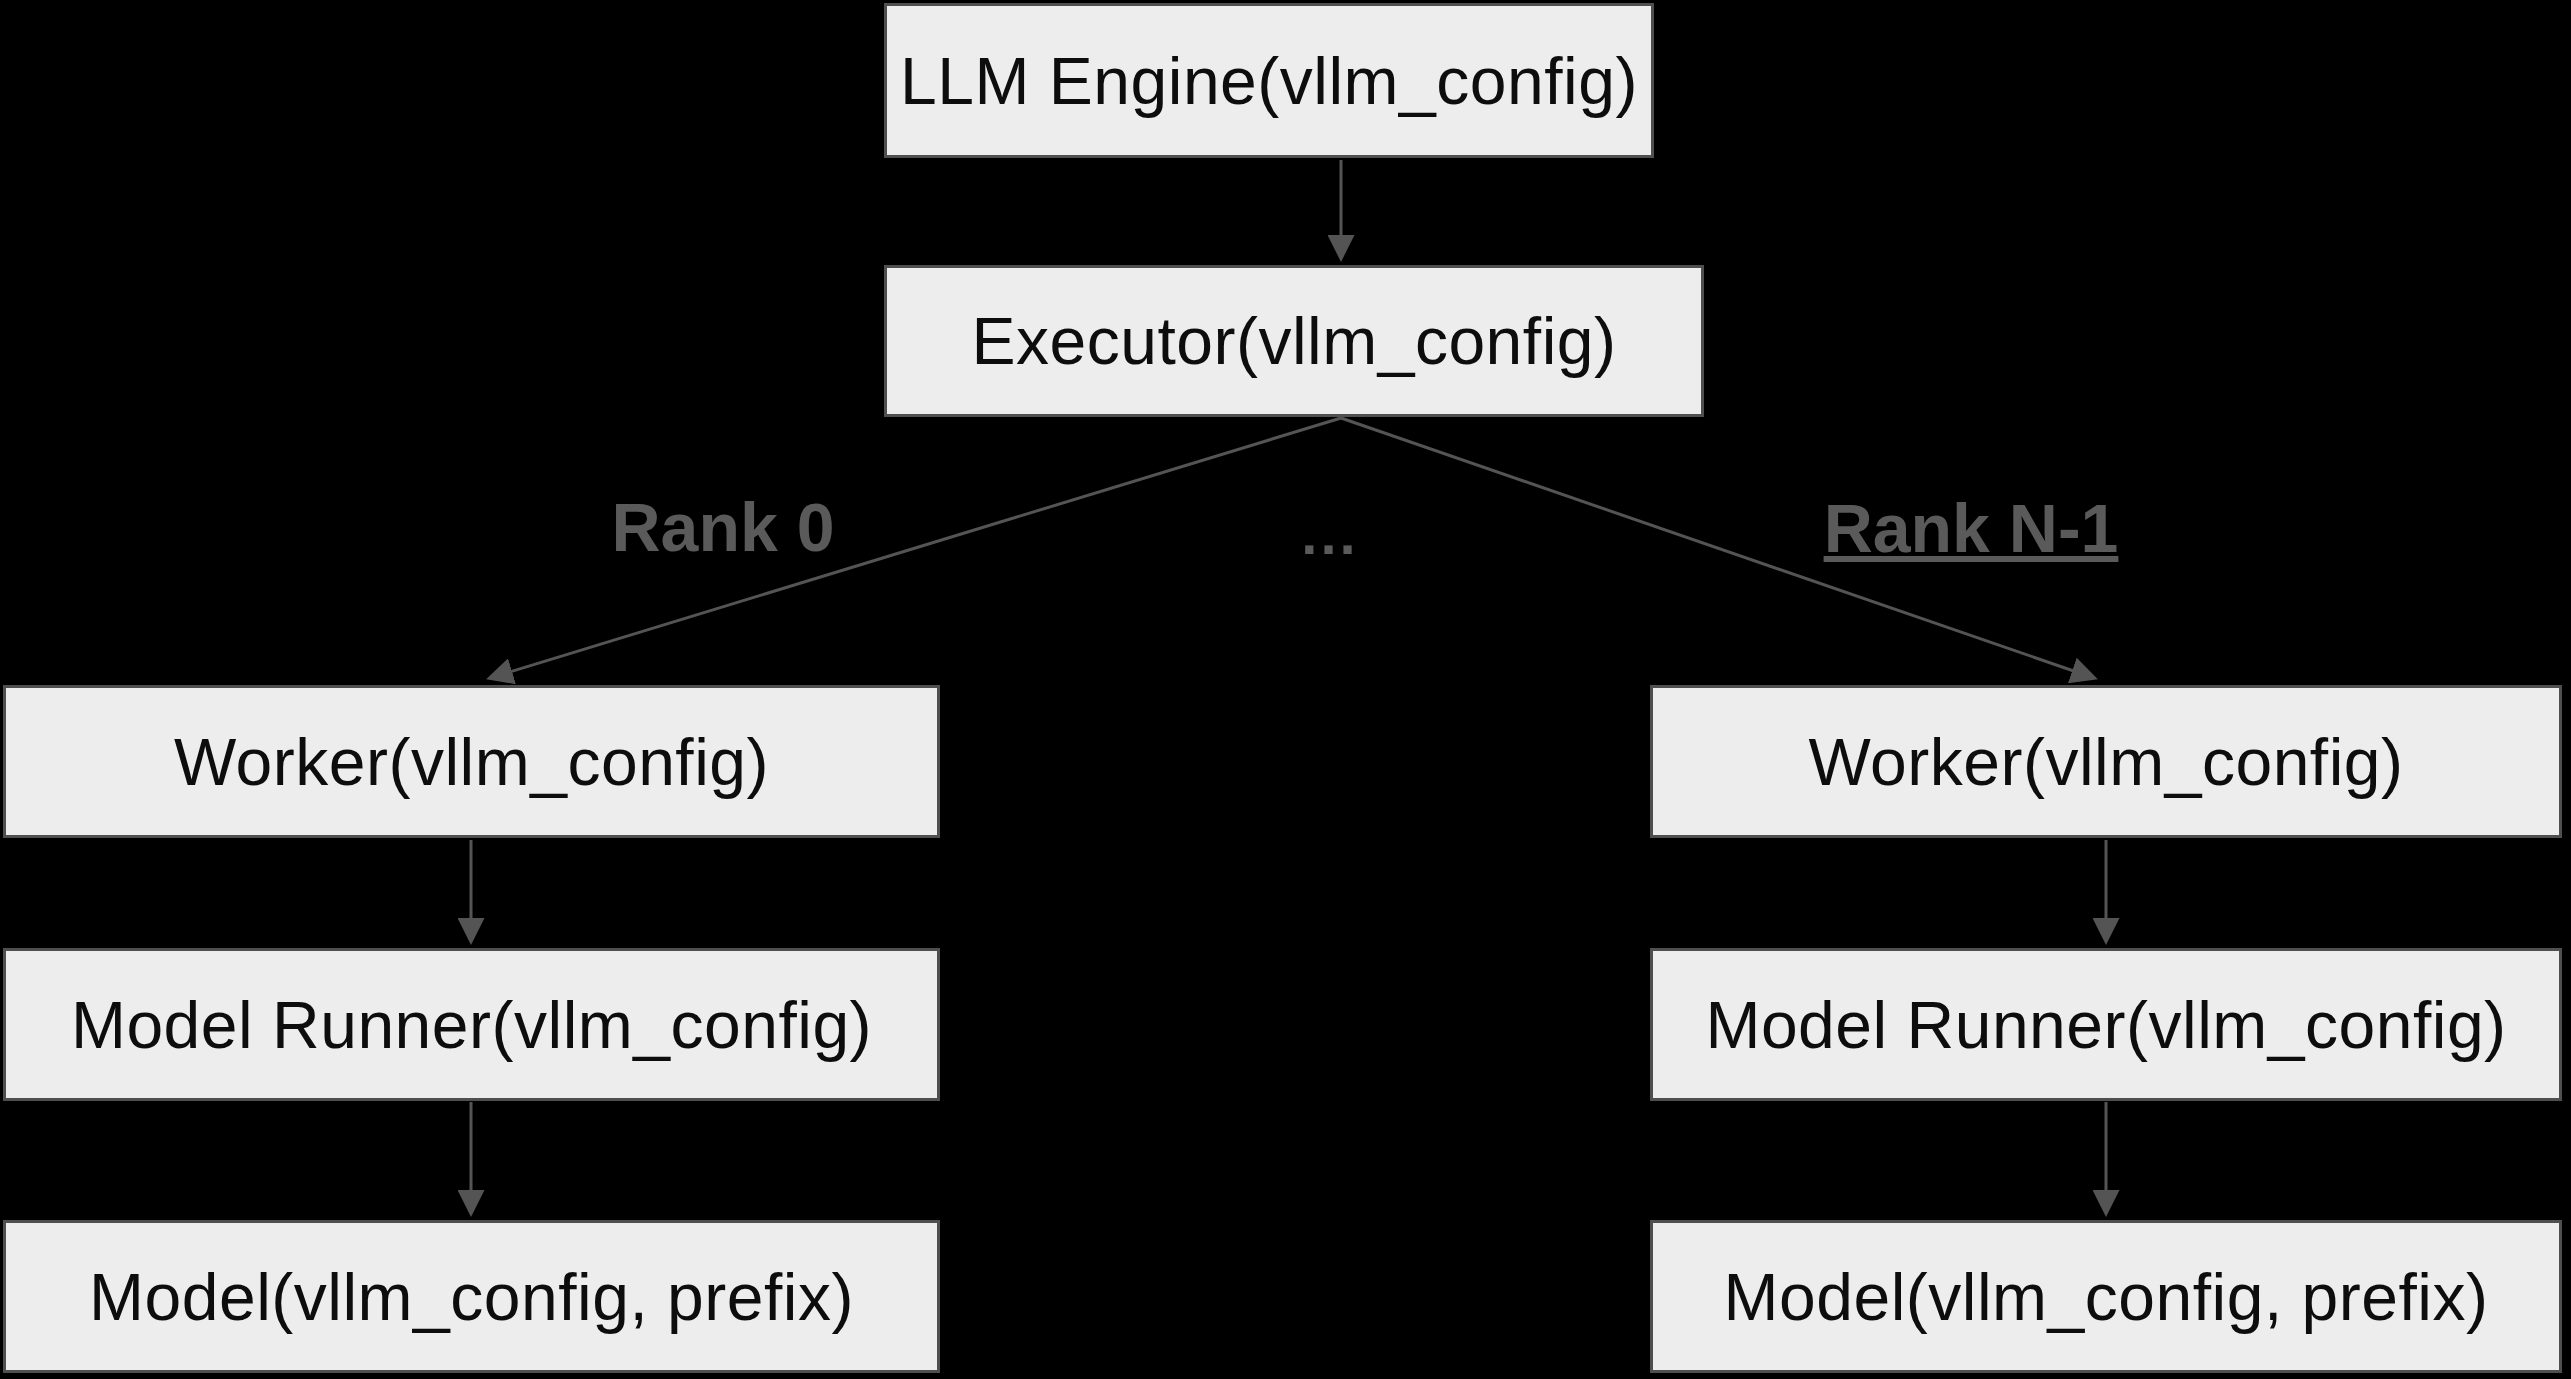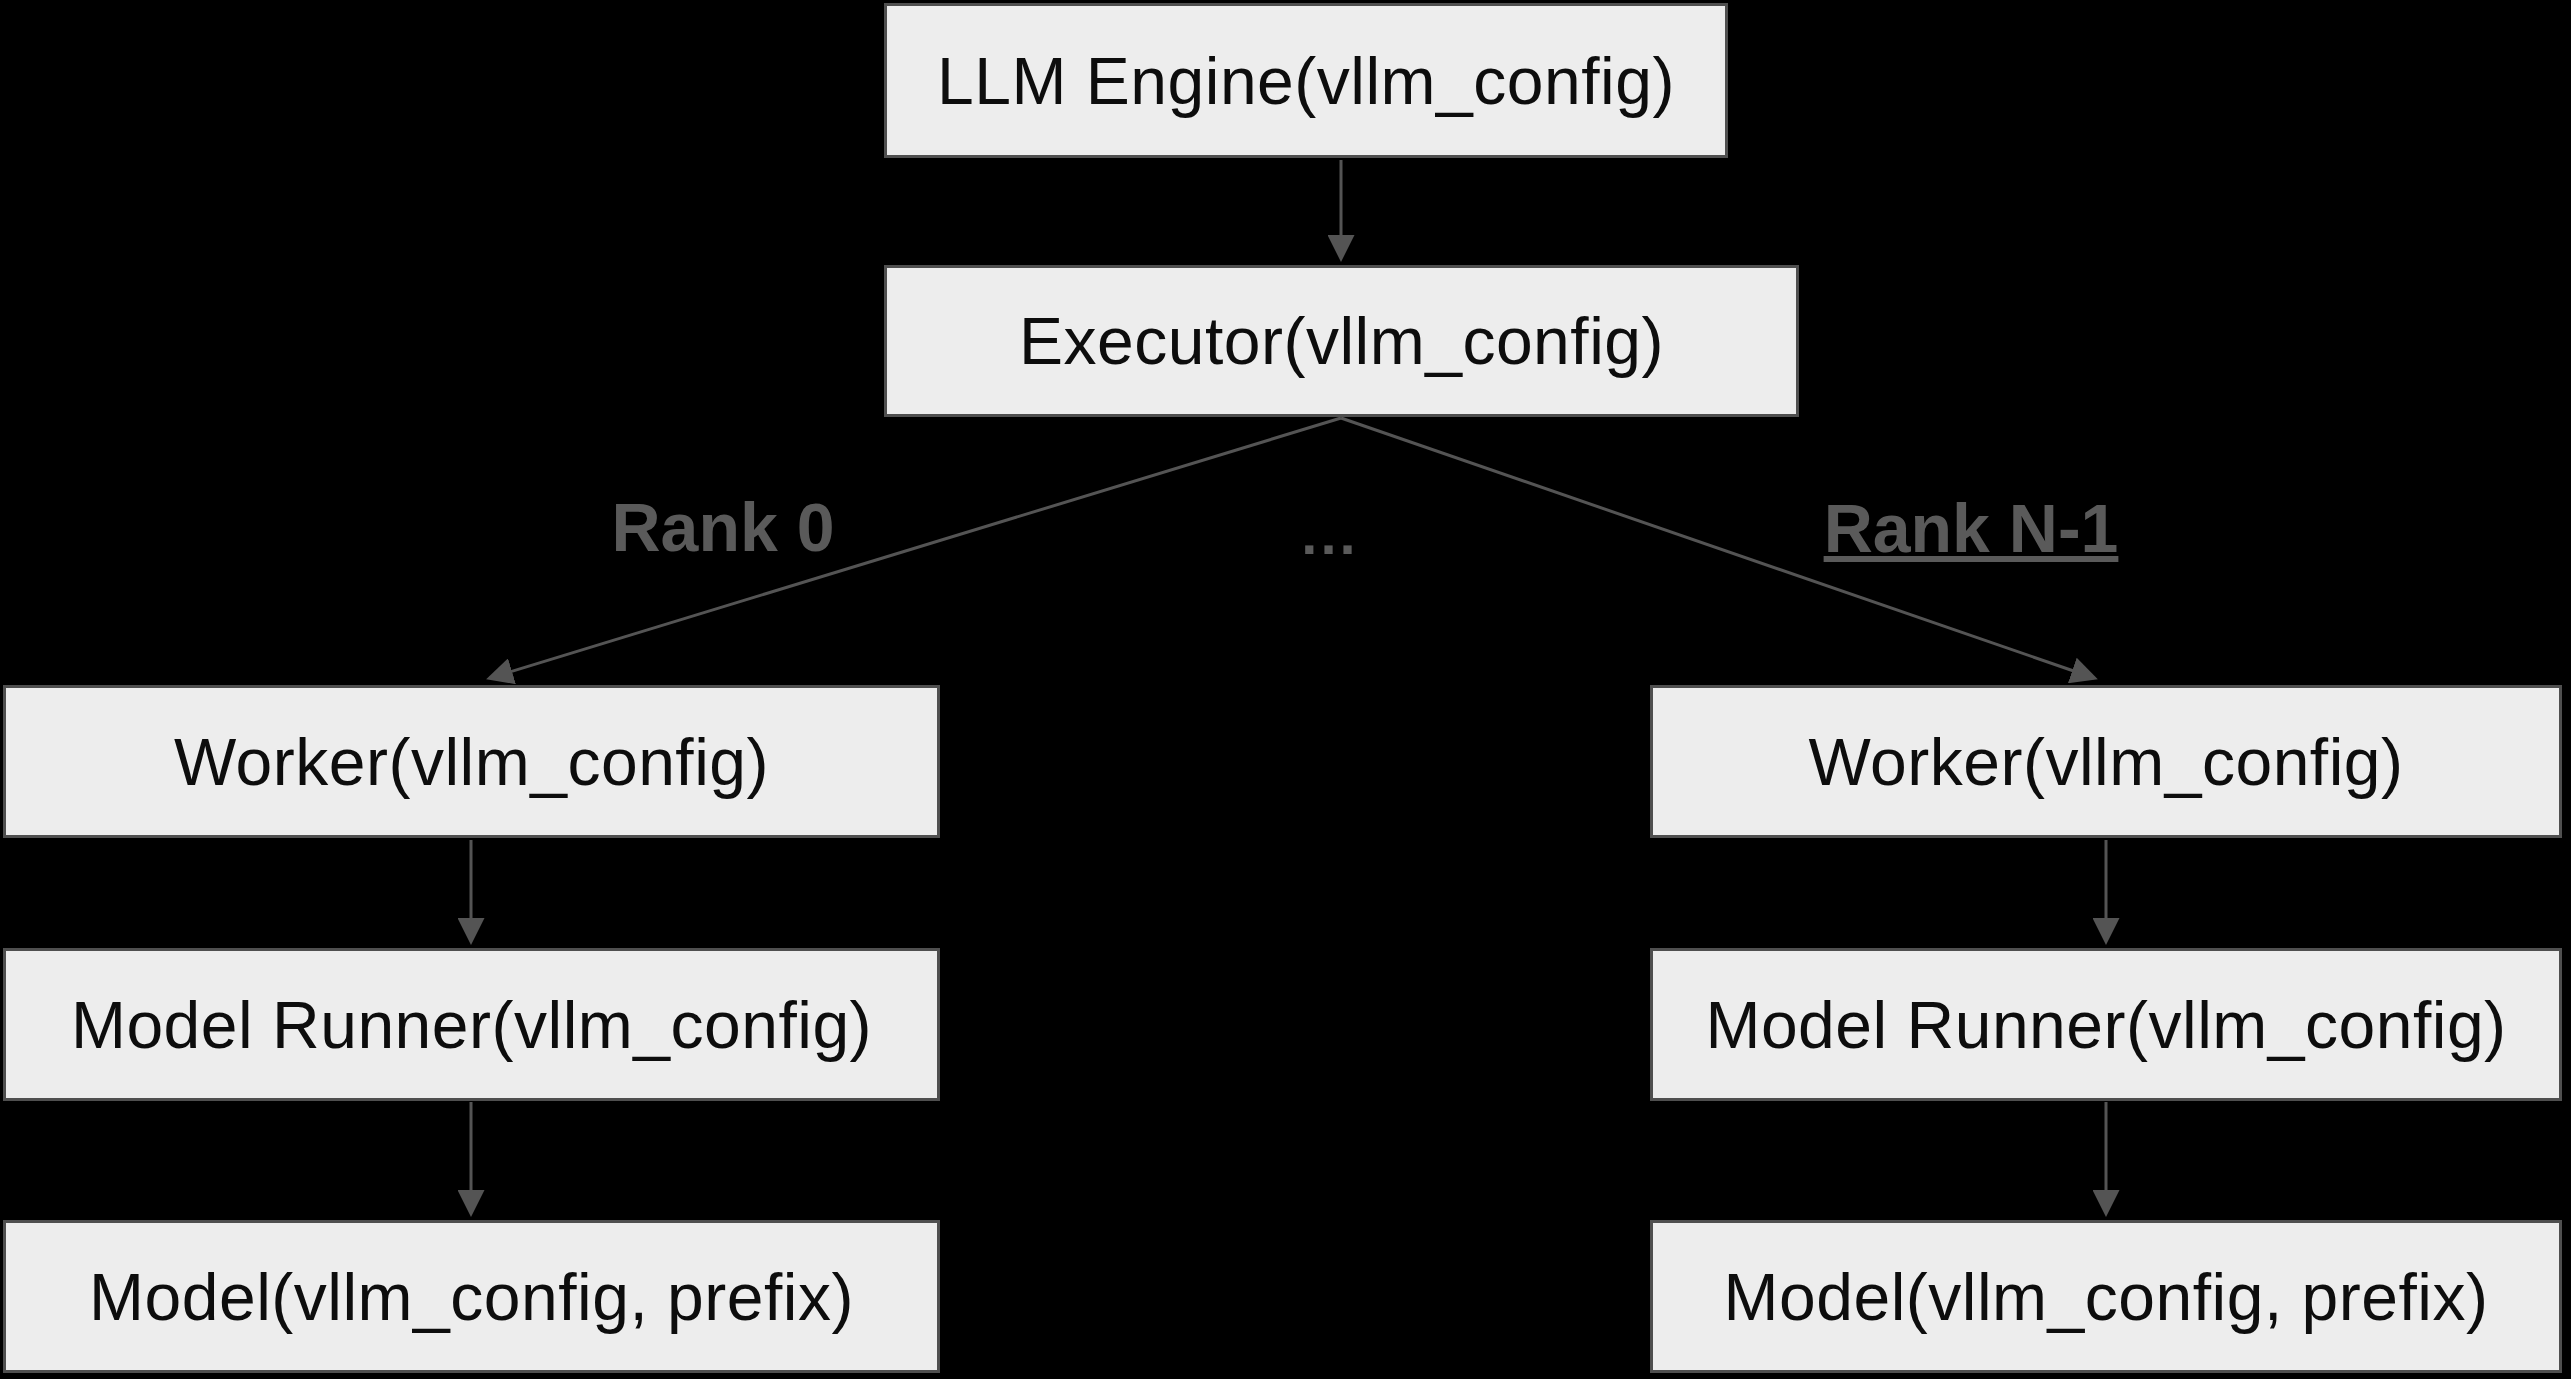--- a/index.html
+++ b/index.html
@@ -40,22 +40,22 @@
     font-size: 68px;
     font-weight: 600;
     white-space: nowrap;
   }
   .edge-label.dots {
     font-weight: 700;
     letter-spacing: 3px;
     font-size: 58px;
   }
   
-  #n-llm      { left: 884px;  top: 3px;    width: 844px; height: 155px; }
-  #n-exec     { left: 884px;  top: 265px;  width: 915px; height: 152px; }
+  #n-llm      { left: 884px;  top: 3px;    width: 770px; height: 155px; }
+  #n-exec     { left: 884px;  top: 265px;  width: 820px; height: 152px; }
   #n-worker0  { left: 3px;    top: 685px;  width: 937px; height: 153px; }
   #n-workern  { left: 1650px; top: 685px;  width: 912px; height: 153px; }
   #n-runner0  { left: 3px;    top: 948px;  width: 937px; height: 153px; }
   #n-runnern  { left: 1650px; top: 948px;  width: 912px; height: 153px; }
   #n-model0   { left: 3px;    top: 1220px; width: 937px; height: 153px; }
   #n-modeln   { left: 1650px; top: 1220px; width: 912px; height: 153px; }
   #lbl-rank0  { left: 723px;  top: 527px; }
   #lbl-dots   { left: 1330px; top: 533px; }
   #lbl-rankn  { left: 1971px; top: 528px; text-decoration: underline; }
 </style>

